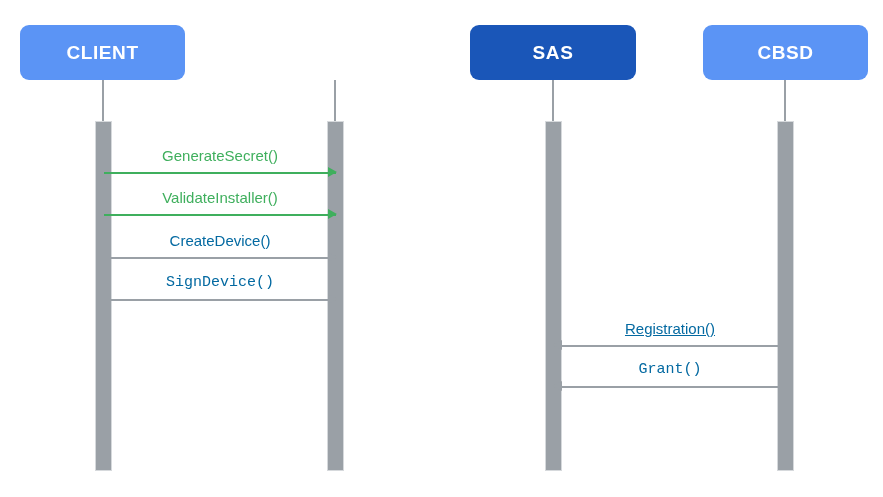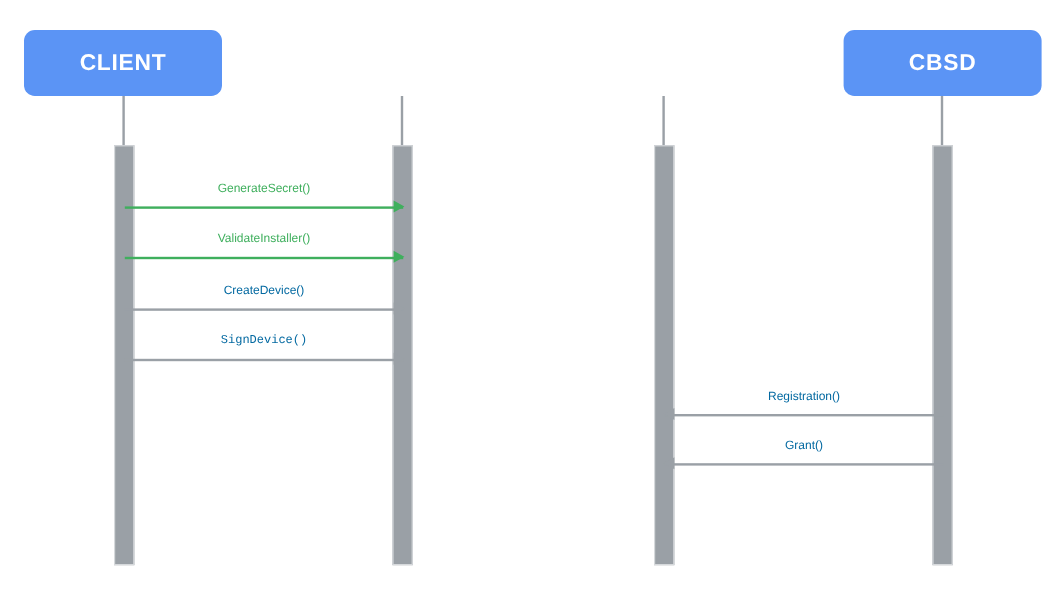--- a/index.html
+++ b/index.html
@@ -58,21 +58,21 @@
     left: 0;
     top: 0;
     height: 1.6px;
     width: 100%;
   }
   .message-label {
     position: absolute;
     left: 0;
     width: 100%;
     text-align: center;
-    font-size: 10px;
+    font-size: 15px;
     line-height: 1;
     white-space: nowrap;
     user-select: none;
   }
   .arrowhead {
     position: absolute;
     top: 0;
     width: 0;
     height: 0;
     border-top: 5px solid transparent;
@@ -107,20 +107,23 @@
   <div class="activation-bar" style="left:95px;  top:121px; height:350px;"></div>
   <div class="activation-bar" style="left:327px; top:121px; height:350px;"></div>
   <div class="activation-bar" style="left:545px; top:121px; height:350px;"></div>
   <div class="activation-bar" style="left:777px; top:121px; height:350px;"></div>
 
   <div class="participant-box" style="left:20px; top:25px; width:165px; background:#5b94f5;">
     <span>CLIENT</span>
   </div>
 
 
+  <div class="participant-box" style="left:470px; top:25px; width:166px; background:#1a56b8;">
+    <span>SAS</span>
+  </div>
 
   <div class="participant-box" style="left:703px; top:25px; width:165px; background:#5b94f5;">
     <span>CBSD</span>
   </div>
 
   <div class="message msg-green" style="left:104px; top:172px; width:232px;">
     <div class="message-label" style="bottom:9px;">GenerateSecret()</div>
     <div class="message-line"></div>
     <div class="arrowhead right"></div>
   </div>
@@ -137,24 +140,24 @@
     <div class="arrowhead right"></div>
   </div>
 
   <div class="message msg-gray" style="left:104px; top:299px; width:232px;">
     <div class="message-label" style="bottom:9px;font-family:Liberation Mono, monospace;">SignDevice()</div>
     <div class="message-line"></div>
     <div class="arrowhead right"></div>
   </div>
 
   <div class="message msg-gray" style="left:554px; top:345px; width:232px;">
-    <div class="message-label" style="bottom:9px;">Registration()</div>
+    <div class="message-label" style="bottom:9px;text-decoration:underline;">Registration()</div>
     <div class="message-line"></div>
     <div class="arrowhead left"></div>
   </div>
 
   <div class="message msg-gray" style="left:554px; top:386px; width:232px;">
-    <div class="message-label" style="bottom:9px;">Grant()</div>
+    <div class="message-label" style="bottom:9px;font-family:Liberation Mono, monospace;">Grant()</div>
     <div class="message-line"></div>
     <div class="arrowhead left"></div>
   </div>
 
 </div>
 
 </body></html>

